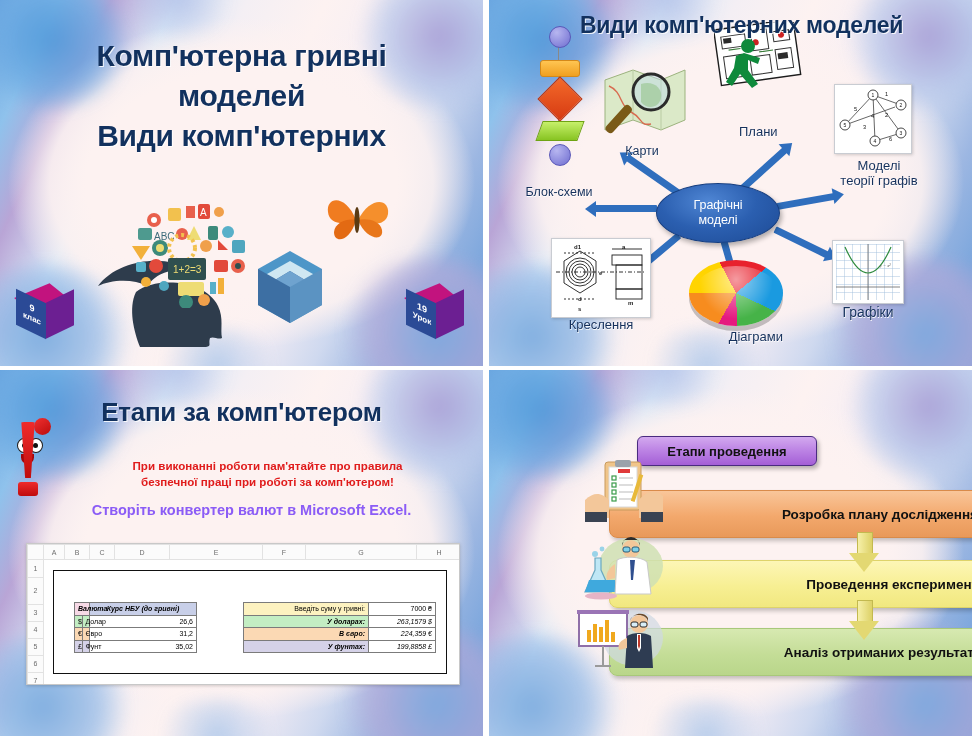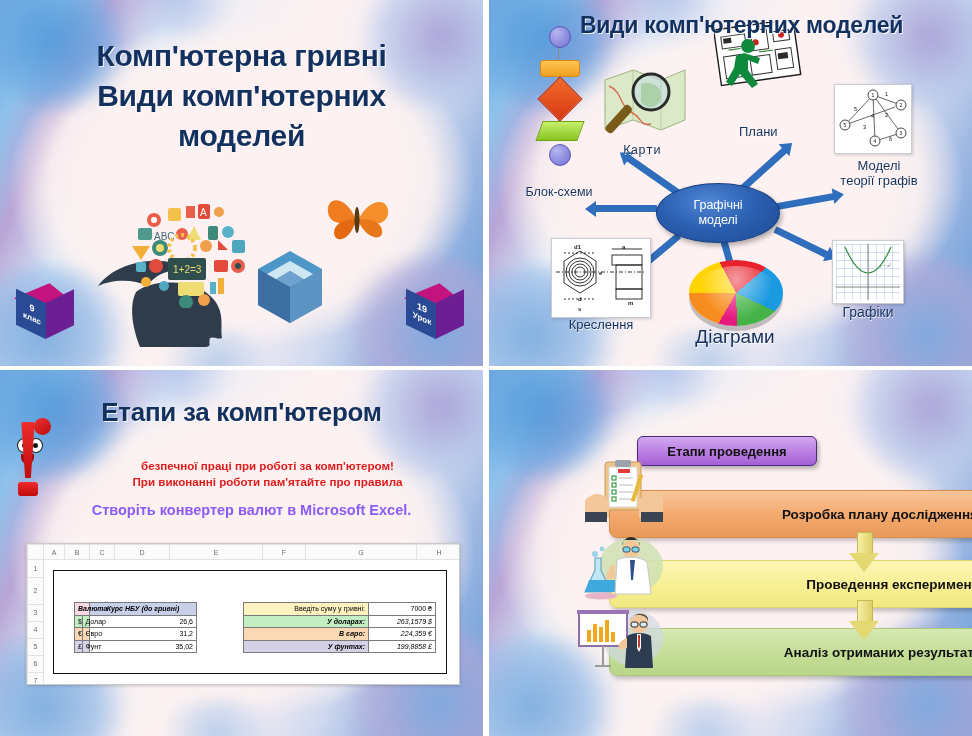--- a/index.html
+++ b/index.html
@@ -179,22 +179,22 @@
       <i class="b1"></i>
         <i class="b2"></i>
         <i class="b3"></i>
         <i class="b4"></i>
         <i class="b5"></i>
         <i class="b6"></i>
     </div>
 
     <div class="s-title">
       <div>Комп'ютерна гривні</div>
+      <div>моделей</div>
       <div>Види комп'ютерних</div>
-      <div>моделей</div>
     </div>
 
     <div class="heart">
       <svg width="130" height="118" viewBox="0 0 130 118">
         <g>
           <circle cx="30" cy="30" r="7" fill="#e8604c"></circle>
             <circle cx="30" cy="30" r="3" fill="#fff"></circle>
           <rect x="44" y="18" width="13" height="13" rx="2" fill="#f2c14e"></rect>
           <path d="M62 16 l9 0 0 12 -9 0z" fill="#e8604c"></path>
           <rect x="74" y="14" width="12" height="15" rx="2" fill="#e24a3b"></rect>
@@ -316,21 +316,21 @@
       <div class="mapimg">
         <svg width="90" height="78" viewBox="0 0 90 78">
           <path d="M6 18 L34 8 L62 18 L86 8 L86 58 L62 68 L34 58 L6 68z" fill="#dbe9c8" stroke="#9cb37e" stroke-width="1"></path>
           <path d="M34 8 L34 58 M62 18 L62 68" stroke="#b9cba2" stroke-width="1"></path>
           <path d="M10 24 C24 30 20 44 32 50 C44 56 40 64 52 62" stroke="#d86b50" stroke-width="1.4" fill="none"></path>
           <path d="M42 22 C54 18 64 26 62 36 C60 46 48 48 42 40z" fill="#8fc062" opacity=".8"></path>
           <circle cx="52" cy="30" r="18" fill="#bdd9ea" fill-opacity=".45" stroke="#2b2b2b" stroke-width="3"></circle>
           <rect x="16" y="40" width="9" height="34" rx="4" fill="#7a5a18" transform="rotate(42 20 56)"></rect>
         </svg>
       </div>
-      <div class="node-lbl" style="left:108px;top:144px;width:90px;font-family:Liberation Mono, monospace;">Карти</div>
+      <div class="node-lbl" style="left:108px;top:144px;width:90px;">Карти</div>
 
       <div class="planimg">
         <svg width="90" height="78" viewBox="0 0 90 78">
           <g transform="rotate(-8 45 36)">
             <rect x="4" y="2" width="80" height="56" fill="#ffffff" stroke="#1d1d1d" stroke-width="1.4"></rect>
             <path d="M10 10 h24 v12 h-24z M40 8 h16 v20 h-16z M62 12 h16 v10 h-16z M10 30 h18 v22 h-18z M36 34 h20 v18 h-20z M62 30 h16 v20 h-16z" fill="none" stroke="#333" stroke-width="1"></path>
             <rect x="12" y="12" width="8" height="5" fill="#2b2b2b"></rect>
             <rect x="64" y="34" width="10" height="6" fill="#2b2b2b"></rect>
             <circle cx="44" cy="20" r="3" fill="#cc2222"></circle>
             <circle cx="70" cy="16" r="3" fill="#cc2222"></circle>
@@ -391,21 +391,21 @@
           <path d="M12 6 Q35 58 58 6" stroke="#2e8b3e" stroke-width="1.2" fill="none"></path>
           <text x="47" y="26" font-size="4.5" fill="#555" font-family="Liberation Serif, serif" font-style="italic">y = x²</text>
         </svg>
       </div>
       <div class="node-lbl" style="left:338px;top:305px;width:82px;font-size:14px;">Графіки</div>
 
       <div class="pie">
         <div class="disc"></div>
           <div class="sh"></div>
       </div>
-      <div class="node-lbl" style="left:198px;top:330px;width:96px;font-size:19px;">Діаграми</div>
+      <div class="node-lbl" style="left:198px;top:330px;width:96px;font-size:13px;text-align:right;">Діаграми</div>
 
       <div class="thumb drawimg">
         <svg width="98" height="78" viewBox="0 0 98 78">
           <g stroke="#1c1c1c" fill="none" stroke-width="0.9">
             <polygon points="12,22 28,12 44,22 44,44 28,54 12,44"></polygon>
             <circle cx="28" cy="33" r="14"></circle>
               <circle cx="28" cy="33" r="11"></circle>
             <circle cx="28" cy="33" r="8"></circle>
               <circle cx="28" cy="33" r="5"></circle>
             <rect x="60" y="16" width="30" height="10"></rect>
@@ -448,22 +448,22 @@
           <div class="pup" style="left:4px;top:4px;"></div>
         </div>
       <div class="eye" style="left:23px;top:18px;">
           <div class="pup" style="left:3px;top:4px;"></div>
         </div>
       <div class="mouth"></div>
       <div class="hand"></div>
     </div>
 
     <div class="warn">
+      <div>При виконанні роботи пам'ятайте про правила</div>
       <div>безпечної праці при роботі за комп'ютером!</div>
-      <div>При виконанні роботи пам'ятайте про правила</div>
     </div>
 
     <div class="task">Створіть конвертер валют в Microsoft Excel.</div>
 
     <div class="xl">
       <table>
         <tbody>
             <tr class="hdr">
           <td style="width:13px;"></td>
           <td style="width:18px">A</td>

